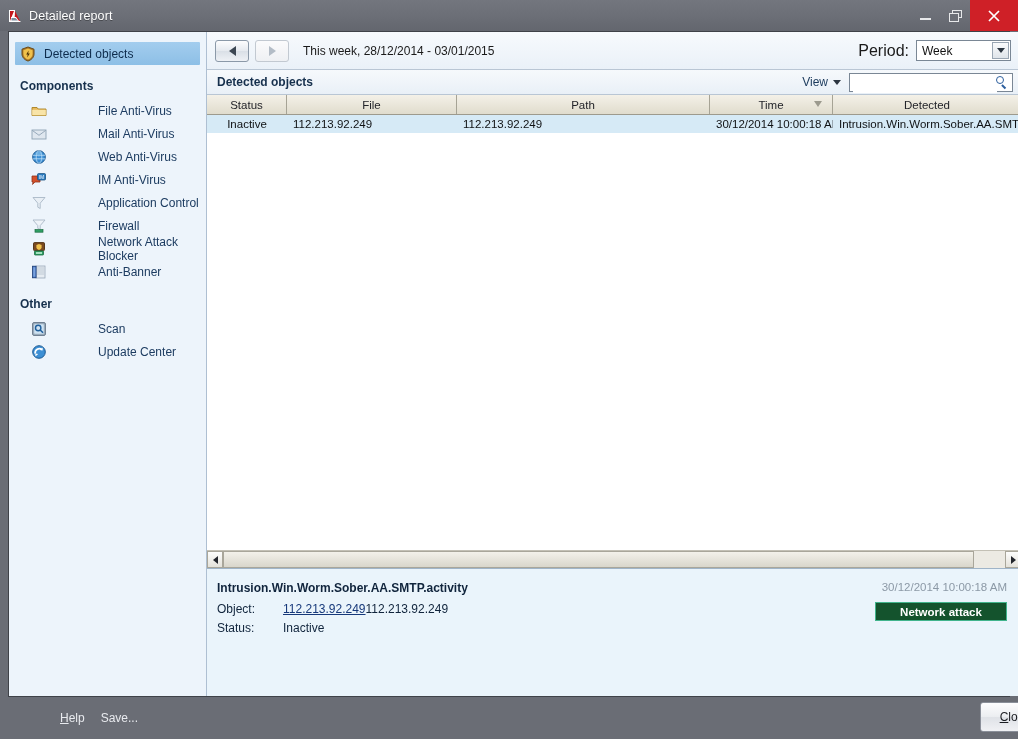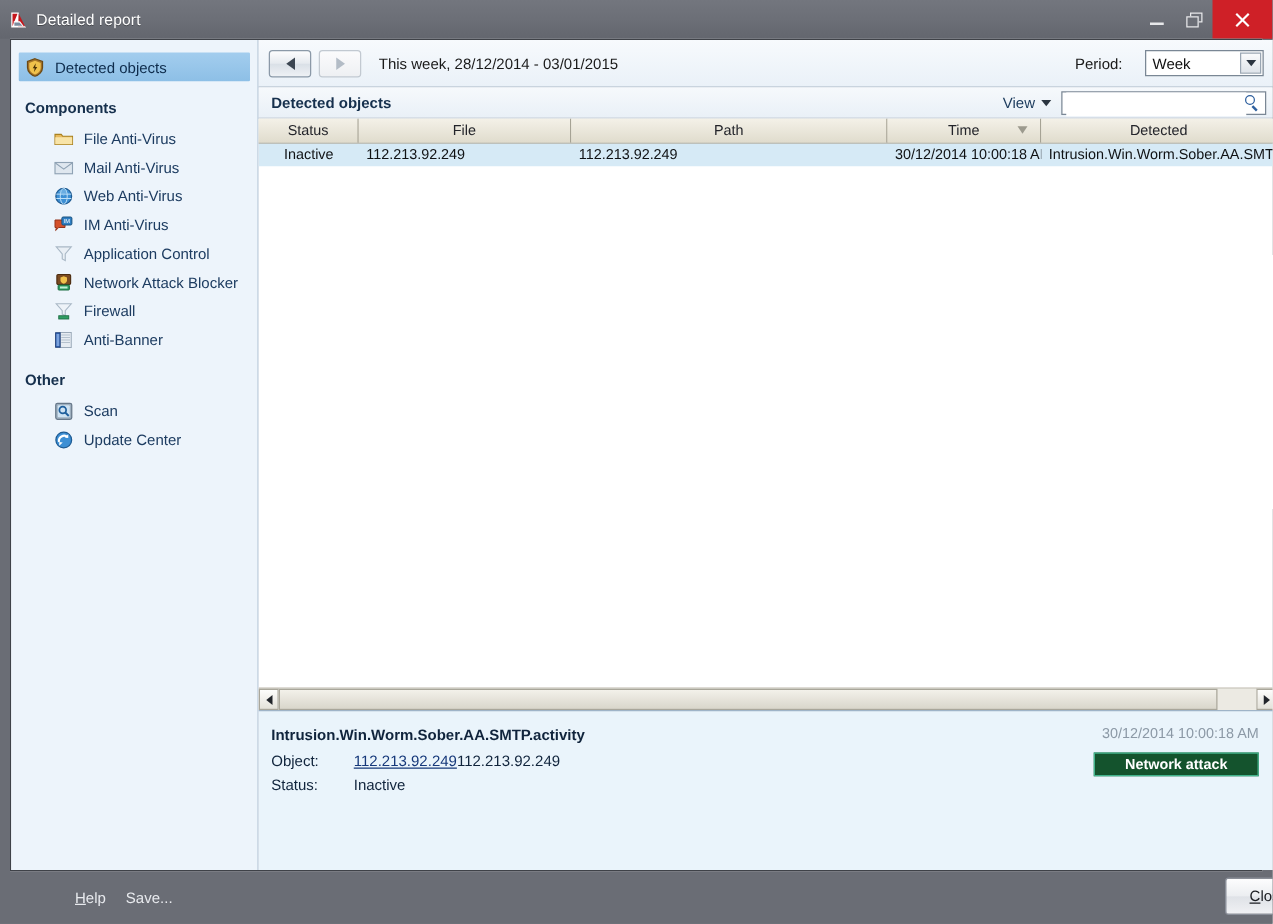--- a/index.html
+++ b/index.html
@@ -96,21 +96,21 @@
   }
   .nav-ico {
     width: 16px; height: 16px; flex: none; margin-right: 8px;
     position: relative;
   }
   .group-title {
     font-weight: bold; color: #16304d;
     font-size: 12px;
     margin: 14px 0 6px 11px;
   }
-  .nav-list .nav-item { padding-left: 34px; }
+  .nav-list .nav-item { padding-left: 22px; gap: 43px; }
 
   
   .main {
     flex: 1 1 auto; position: relative;
     background: #ffffff;
     display: flex; flex-direction: column;
   }
   .toolbar {
     height: 38px; flex: none;
     background: linear-gradient(to bottom,#f7fafd 0%, #eaf1f8 100%);
@@ -126,21 +126,21 @@
     background: linear-gradient(to bottom,#fdfdfe 0%,#e6eaef 48%,#dae0e7 52%,#eef1f5 100%);
     display: flex; align-items: center; justify-content: center;
     margin-right: 6px;
     box-sizing: border-box;
   }
   .navbtn.disabled { border-color: #c2c9d1; background: linear-gradient(to bottom,#fbfbfc,#eef0f3); }
   .tri-l { width:0;height:0;border-top:5px solid transparent;border-bottom:5px solid transparent;border-right:7px solid #3c4652;}
   .tri-r { width:0;height:0;border-top:5px solid transparent;border-bottom:5px solid transparent;border-left:7px solid #b3bcc6;}
   .range-text { margin-left: 8px; color: #1a1a1a; font-size: 12px; }
   .period-wrap { margin-left: auto; display: flex; align-items: center; }
-  .period-label { color: #1a1a1a; font-size: 12px; margin-right: 18px;}
+  .period-label { color: #1a1a1a; font-size: 16px; margin-right: 7px;}
   .combo {
     width: 95px; height: 21px;
     border: 1px solid #7a8795;
     background: #ffffff;
     display: flex; align-items: center;
     box-sizing: border-box;
     position: relative;
   }
   .combo span.val { padding-left: 5px; font-size: 12px; color:#111; }
   .combo .arrow-box {
@@ -385,37 +385,37 @@
             <svg width="16" height="16" viewBox="0 0 16 16">
               <path d="M2 2.5 H14 L9.2 8.2 V13.5 L6.8 12.2 V8.2 Z" fill="#e9eff5" stroke="#a9b8c6" stroke-width=".9"></path>
             </svg>
           </span>
           <span>Application Control</span>
         </div>
 
         <div class="nav-item">
           <span class="nav-ico">
             <svg width="16" height="16" viewBox="0 0 16 16">
+              <path d="M2 2 H14 L9.2 7.6 V11.5 L6.8 10.4 V7.6 Z" fill="#eef3f8" stroke="#a9b8c6" stroke-width=".9"></path>
+              <rect x="4" y="11.6" width="8" height="2.6" fill="#2f9e63" stroke="#1b6c41" stroke-width=".7"></rect>
+            </svg>
+          </span>
+          <span>Firewall</span>
+        </div>
+
+        <div class="nav-item">
+          <span class="nav-ico">
+            <svg width="16" height="16" viewBox="0 0 16 16">
               <rect x="2.5" y="1.6" width="11" height="8" rx="1" fill="#7a4a20" stroke="#4b2b0f" stroke-width=".9"></rect>
               <path d="M8 3 L10.6 4 V6.2 C10.6 7.6 9.4 8.5 8 9 C6.6 8.5 5.4 7.6 5.4 6.2 V4 Z" fill="#f0c14b"></path>
               <rect x="3.5" y="10" width="9" height="4" rx=".6" fill="#2f9e63" stroke="#1b6c41" stroke-width=".8"></rect>
               <rect x="5" y="11.2" width="6" height="1.6" fill="#bff0d6"></rect>
             </svg>
           </span>
           <span>Network Attack Blocker</span>
-        </div>
-
-        <div class="nav-item">
-          <span class="nav-ico">
-            <svg width="16" height="16" viewBox="0 0 16 16">
-              <path d="M2 2 H14 L9.2 7.6 V11.5 L6.8 10.4 V7.6 Z" fill="#eef3f8" stroke="#a9b8c6" stroke-width=".9"></path>
-              <rect x="4" y="11.6" width="8" height="2.6" fill="#2f9e63" stroke="#1b6c41" stroke-width=".7"></rect>
-            </svg>
-          </span>
-          <span>Firewall</span>
         </div>
 
         <div class="nav-item">
           <span class="nav-ico">
             <svg width="16" height="16" viewBox="0 0 16 16">
               <rect x="5" y="2" width="9" height="12" fill="#e6ecf2" stroke="#9aa9b8" stroke-width=".8"></rect>
               <path d="M6 4 H13 M6 6 H13 M6 8 H13 M6 10 H13" stroke="#b4c1cd" stroke-width=".8"></path>
               <rect x="1.5" y="2.2" width="3.6" height="11.6" fill="#3566b5" stroke="#1f3f78" stroke-width=".8"></rect>
               <rect x="2.2" y="3.2" width="2.2" height="9.6" fill="#7ba2dd"></rect>
             </svg>

